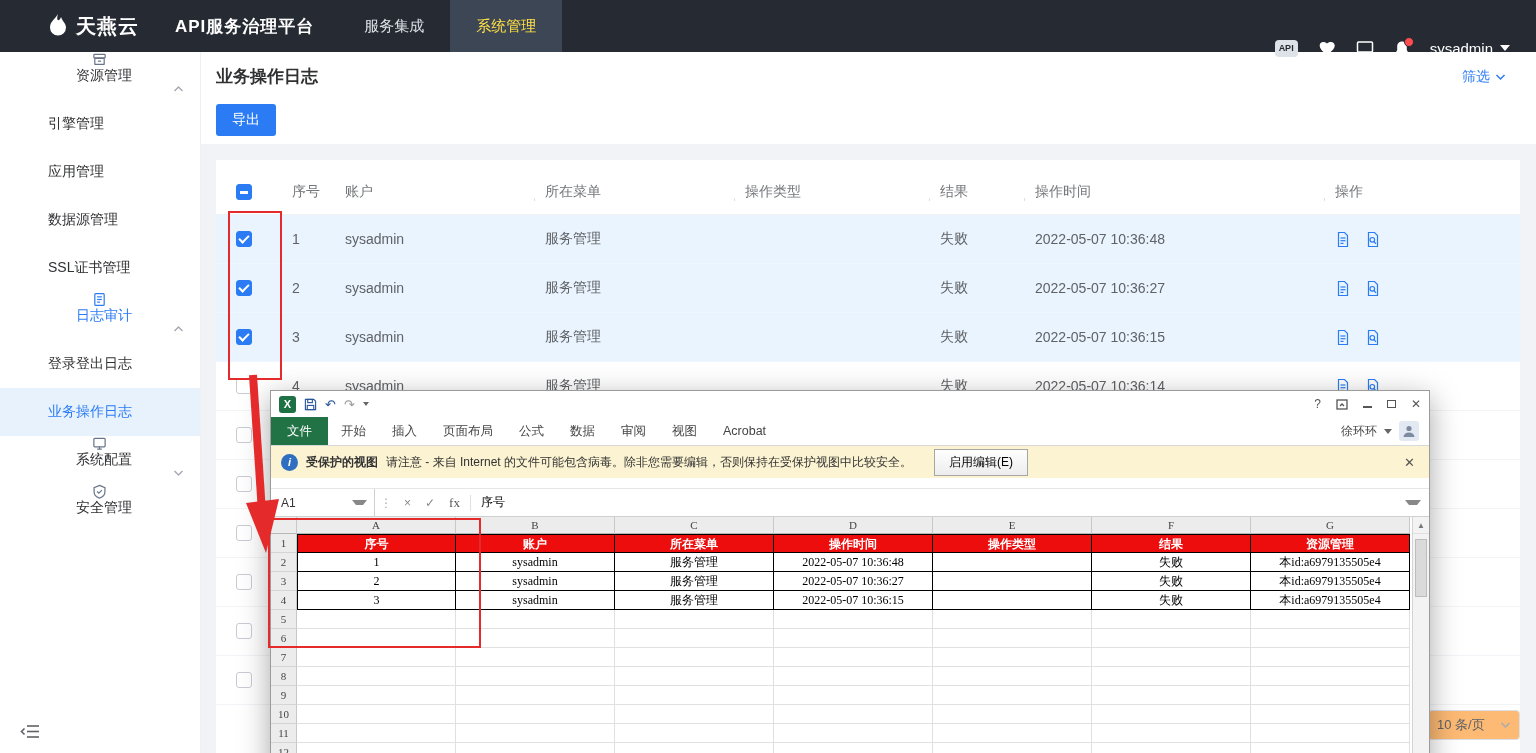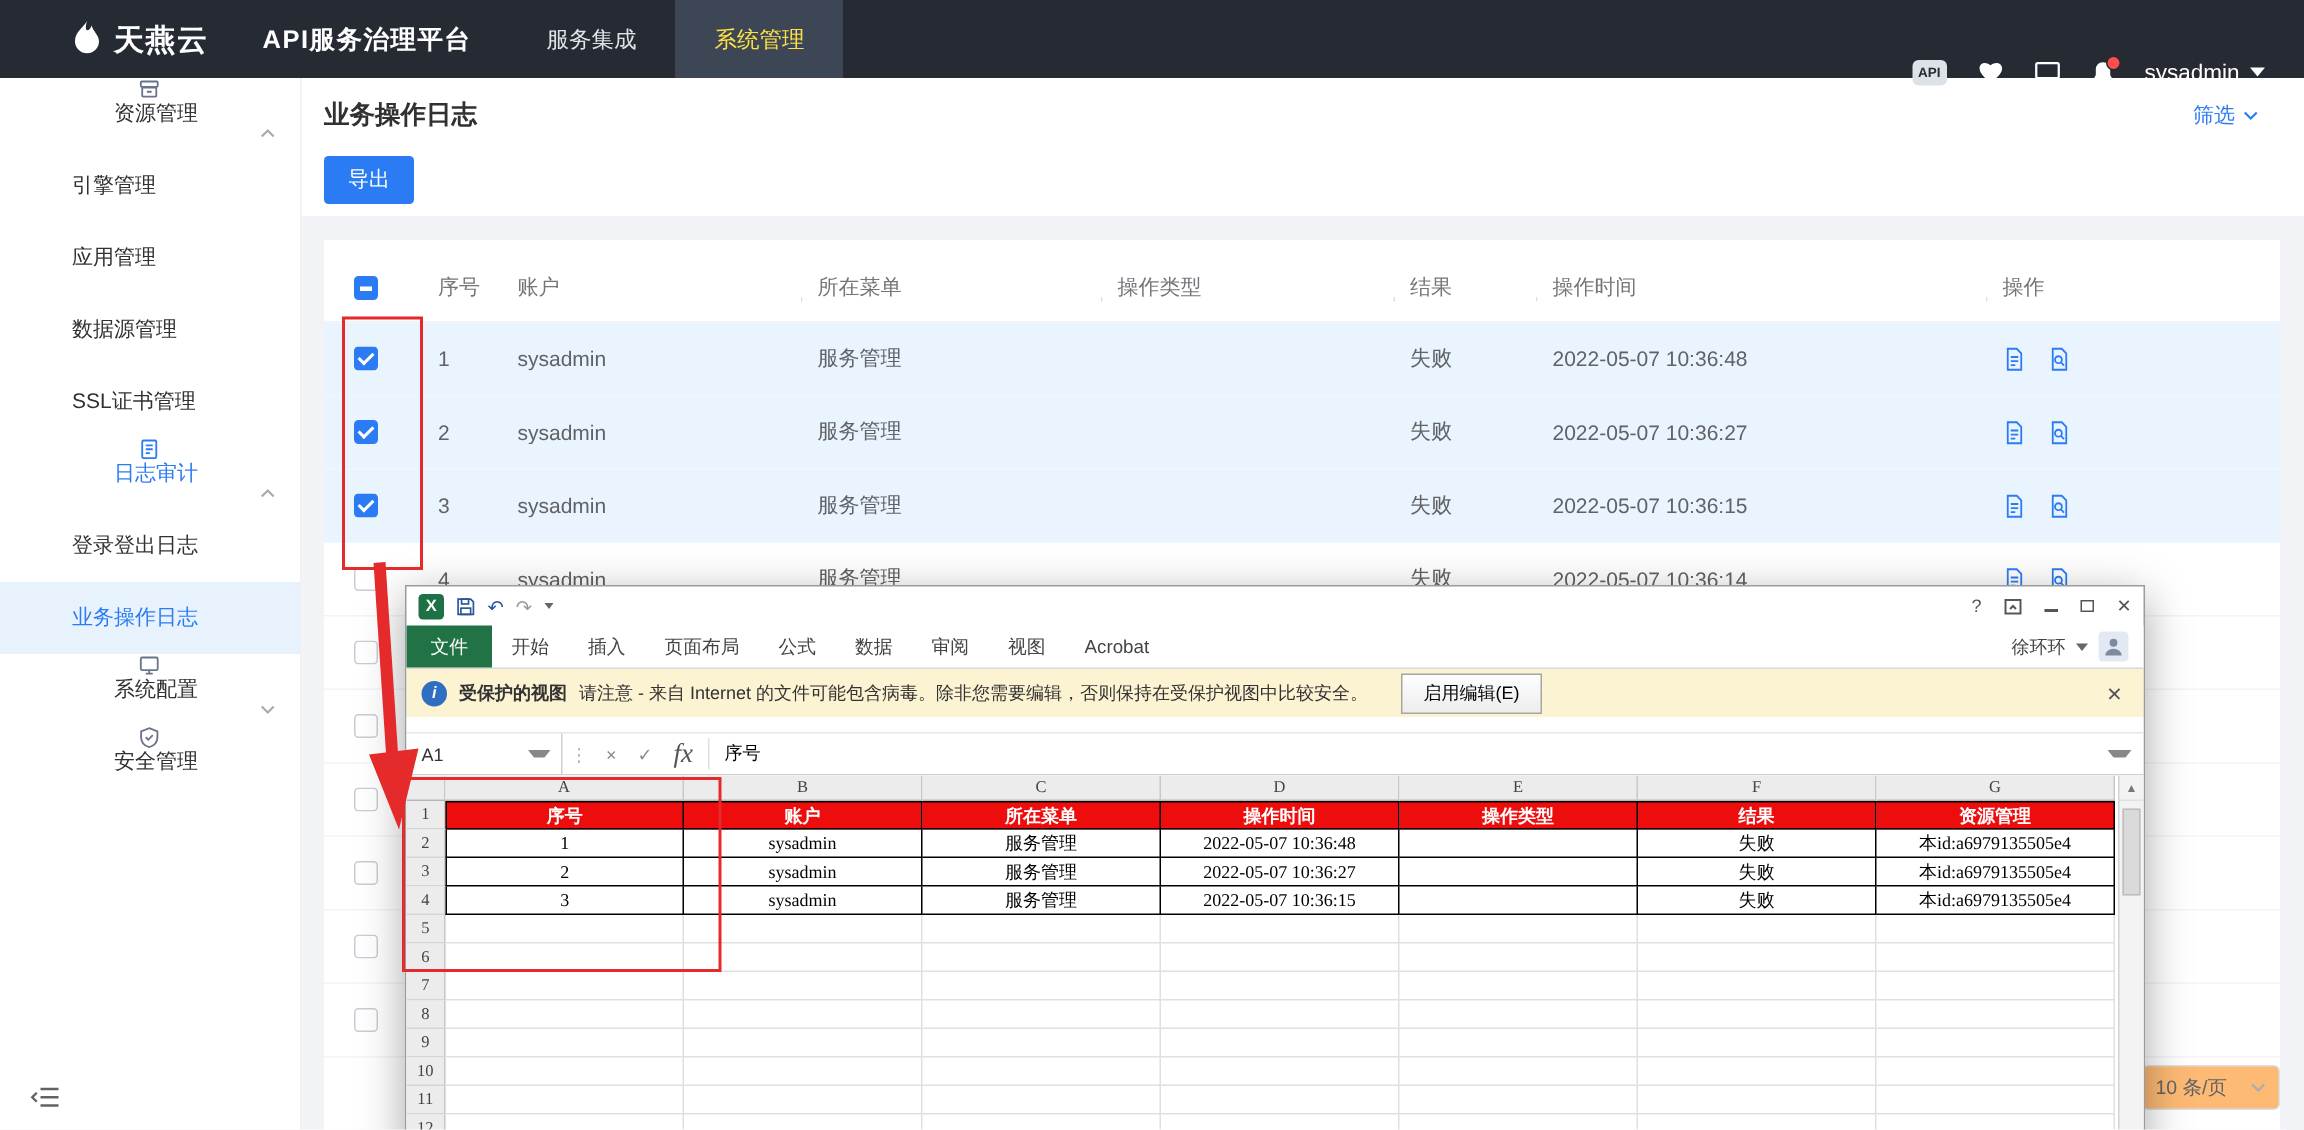--- a/index.html
+++ b/index.html
@@ -87,21 +87,21 @@
   .pv-title{font-weight:bold;font-size:12px;flex:none;}
   .pv-msg{font-size:12px;color:#333;white-space:nowrap;overflow:hidden;}
   .pv-btn{margin-left:14px;border:1px solid #a6a6a6;background:linear-gradient(#fefefe,#ededed);padding:4px 14px;font-size:12px;cursor:pointer;font-family:inherit;flex:none;}
   .pv-close{margin-left:auto;color:#555;cursor:pointer;padding:0 4px;font-size:13px;}
   .xl-gap{height:10px;background:#fff;}
   .xl-formula{height:29px;display:flex;align-items:center;border-bottom:1px solid #d0d0d0;border-top:1px solid #e6e6e6;background:#fff;}
   .name-box{width:104px;height:100%;display:flex;align-items:center;padding-left:10px;border-right:1px solid #d0d0d0;cursor:pointer;}
   .nb-caret{margin-left:auto;padding-right:7px;color:#777;width:0;height:0;border-left:4px solid transparent;border-right:4px solid transparent;border-top:5px solid #888;margin-right:7px;}
   .fb-dots{padding:0 5px;color:#aaa;cursor:pointer;}
   .fb-ic{padding:0 7px;color:#8a8a8a;font-size:12px;cursor:pointer;}
-  .fb-fx{font-style:italic;font-family:"Liberation Serif",serif;font-size:18px;color:#555;border-right:1px solid #e0e0e0;padding-right:10px;}
+  .fb-fx{font-family:"Liberation Serif",serif;font-size:13px;color:#555;border-right:1px solid #e0e0e0;padding-right:10px;}
   .fb-text{flex:1;padding-left:10px;font-size:12px;color:#000;}
   .fb-expand{padding-right:8px;color:#888;width:0;height:0;border-left:4px solid transparent;border-right:4px solid transparent;border-top:5px solid #888;margin-right:8px;cursor:pointer;}
   .xl-grid{position:absolute;top:126px;left:0;right:0;bottom:0;background:#fff;overflow:hidden;font-family:"Liberation Serif",serif;}
   .xl-cols{display:flex;width:1139px;height:17px;}
   .rn-h{width:26px;height:17px;background:#ececec;border-right:1px solid #c8c8c8;border-bottom:1px solid #b7b7b7;}
   .colh{width:159px;height:17px;background:#ececec;border-right:1px solid #c8c8c8;border-bottom:1px solid #b7b7b7;text-align:center;font-size:11px;color:#444;line-height:16px;cursor:pointer;}
   .xrow{display:flex;width:1139px;height:19px;}
   .rn{width:26px;background:#ececec;border-right:1px solid #c8c8c8;border-bottom:1px solid #d5d5d5;text-align:center;font-size:11px;color:#444;line-height:19px;cursor:pointer;}
   .xc{width:159px;border-right:1px solid #e0e0e0;border-bottom:1px solid #e0e0e0;font-size:12px;line-height:18px;text-align:center;overflow:hidden;white-space:nowrap;cursor:cell;}
   .xc.xhead{background:#ee0d0d;color:#fff;font-weight:bold;border-right:1px solid #000;border-bottom:1px solid #000;border-top:1px solid #000;}

